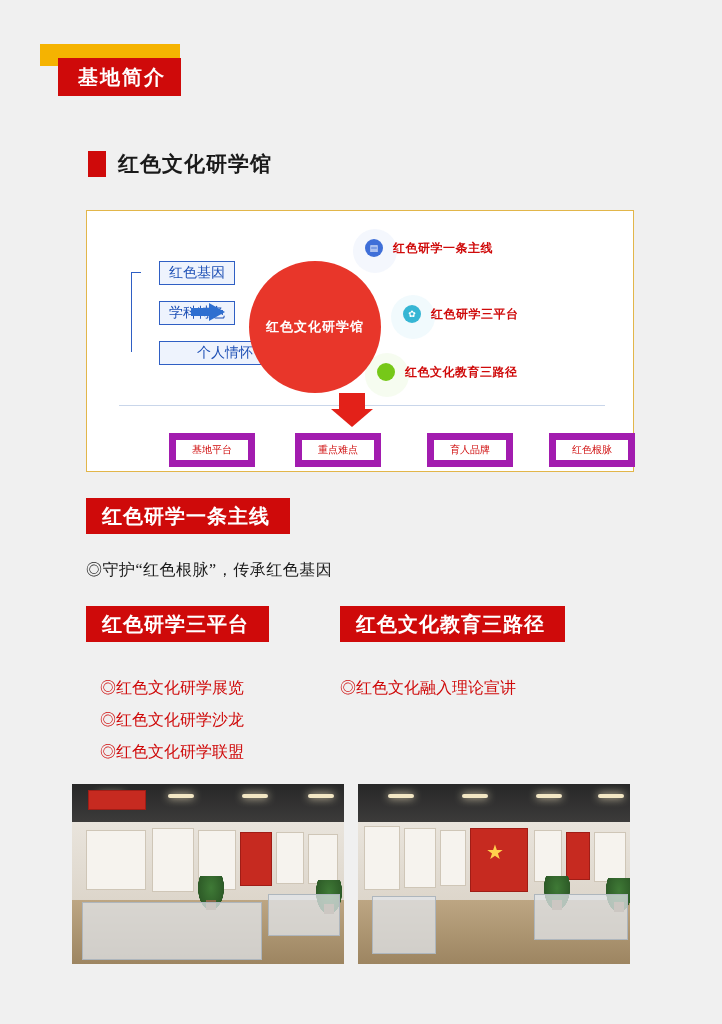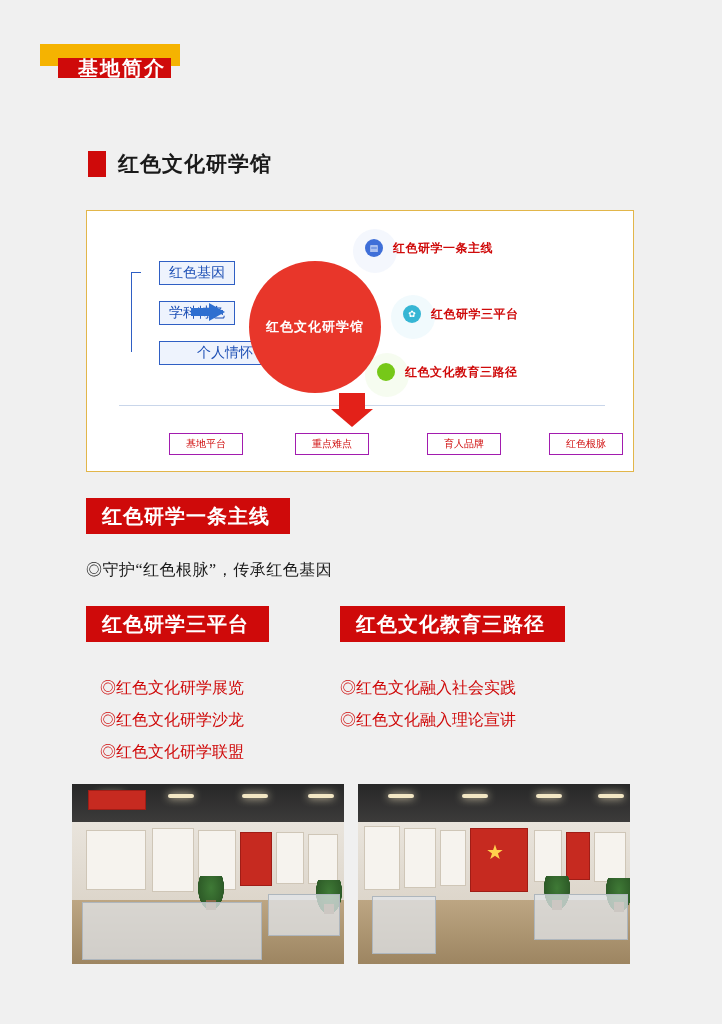--- a/index.html
+++ b/index.html
@@ -21,29 +21,29 @@
     left: 40px;
     top: 44px;
     width: 140px;
     height: 22px;
     background: #f5b301;
   }
   .section-title-ribbon {
     position: absolute;
     left: 58px;
     top: 58px;
-    height: 20px;
+    height: 38px;
     background: #cf0a0a;
     color: #ffffff;
     font-size: 20px;
     font-weight: bold;
     letter-spacing: 2px;
     display: flex;
     align-items: center;
-    padding: 0 5px 0 20px;
+    padding: 0 15px 0 20px;
     box-sizing: border-box;
   }
 
   
   .sub-head {
     position: absolute;
     left: 88px;
     top: 150px;
     display: flex;
     align-items: center;
@@ -205,21 +205,21 @@
     height: 0;
     border-left: 21px solid transparent;
     border-right: 21px solid transparent;
     border-top: 18px solid #e32119;
   }
   .bottom-box {
     position: absolute;
     top: 222px;
     width: 72px;
     height: 20px;
-    border: 1px solid #a21caf;
+    border: 7px solid #a21caf;
     color: #cf0a0a;
     font-size: 10px;
     display: flex;
     align-items: center;
     justify-content: center;
     background: #fff;
   }
   .bottom-box.x1 { left: 82px; }
   .bottom-box.x2 { left: 208px; }
   .bottom-box.x3 { left: 340px; }
@@ -388,21 +388,20 @@
 <div class="list-col col-a">
   <div class="item">◎红色文化研学展览</div>
   <div class="item">◎红色文化研学沙龙</div>
   <div class="item">◎红色文化研学联盟</div>
 </div>
 
 <div class="ribbon r-three-path">
   <span>红色文化教育三路径</span>
 </div>
 <div class="list-col col-b">
-  <div class="item">◎红色文化融入社会实践</div>
   <div class="item">◎红色文化融入理论宣讲</div>
 </div>
 
 <div class="photo p1">
   <div class="ph-ceiling">
     <div class="light" style="left:26px;"></div>
     <div class="light" style="left:96px;"></div>
     <div class="light" style="left:170px;"></div>
     <div class="light" style="left:236px;"></div>
   </div>

